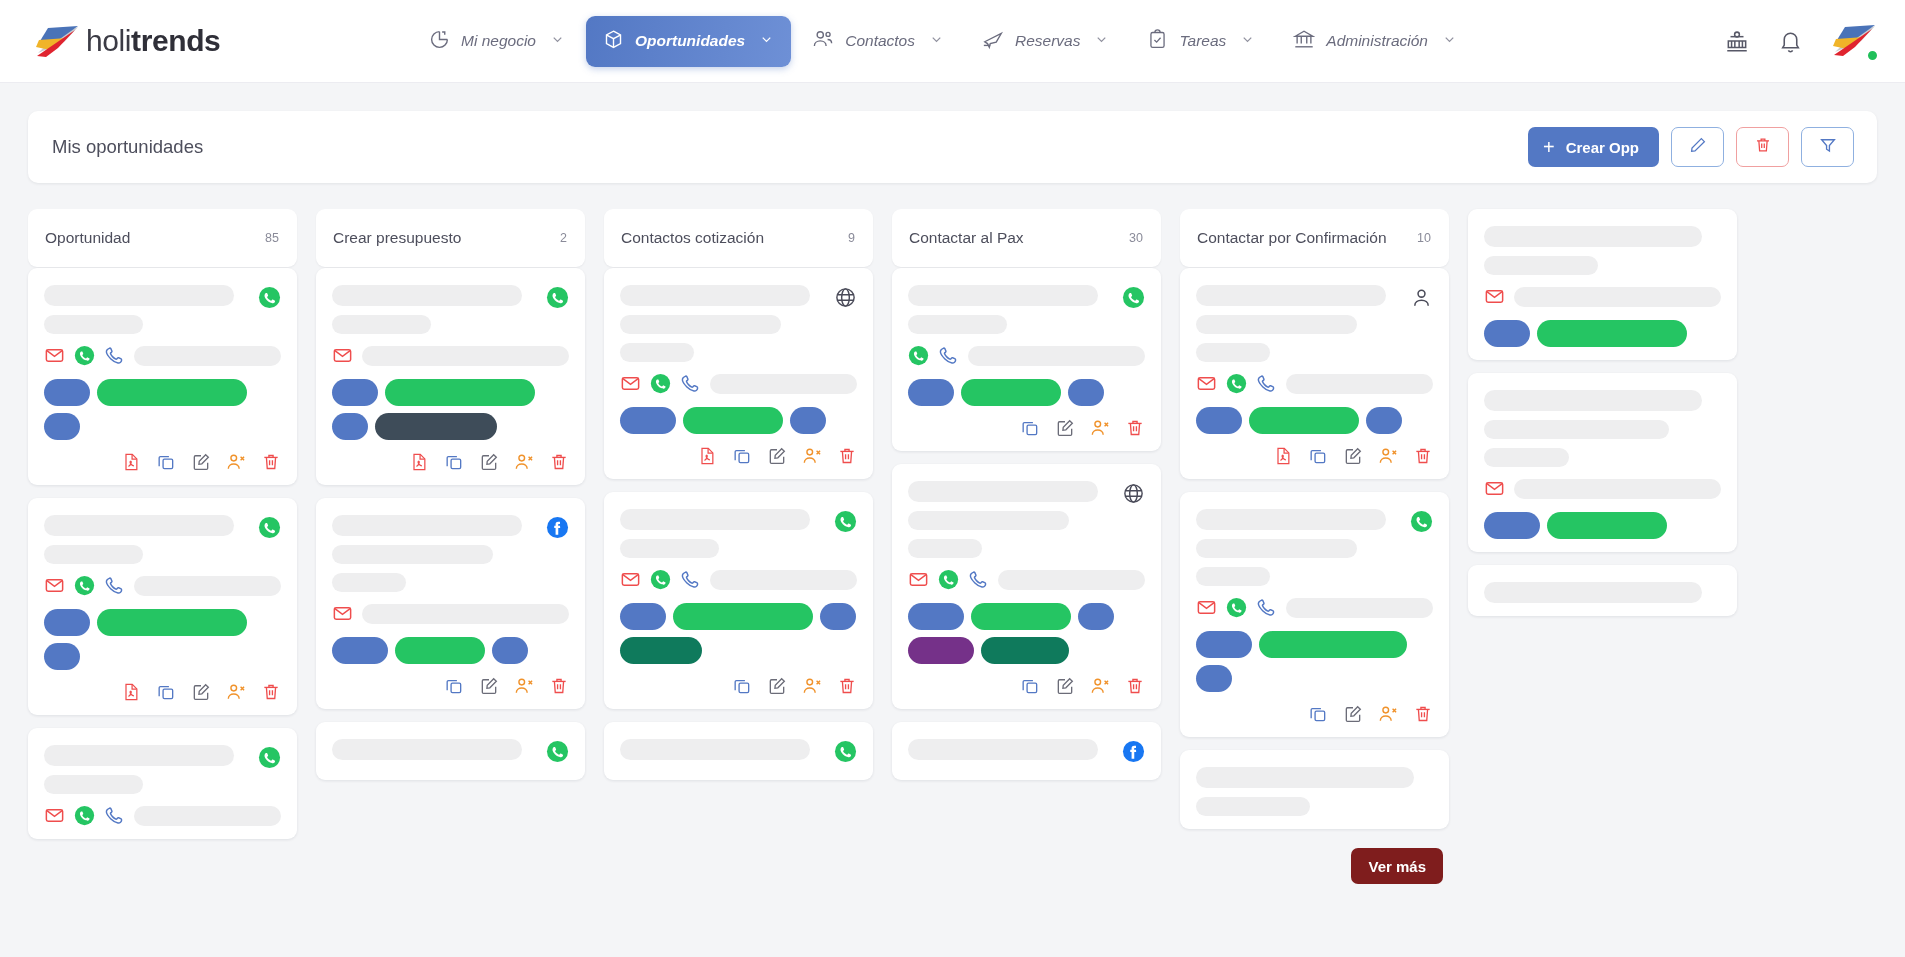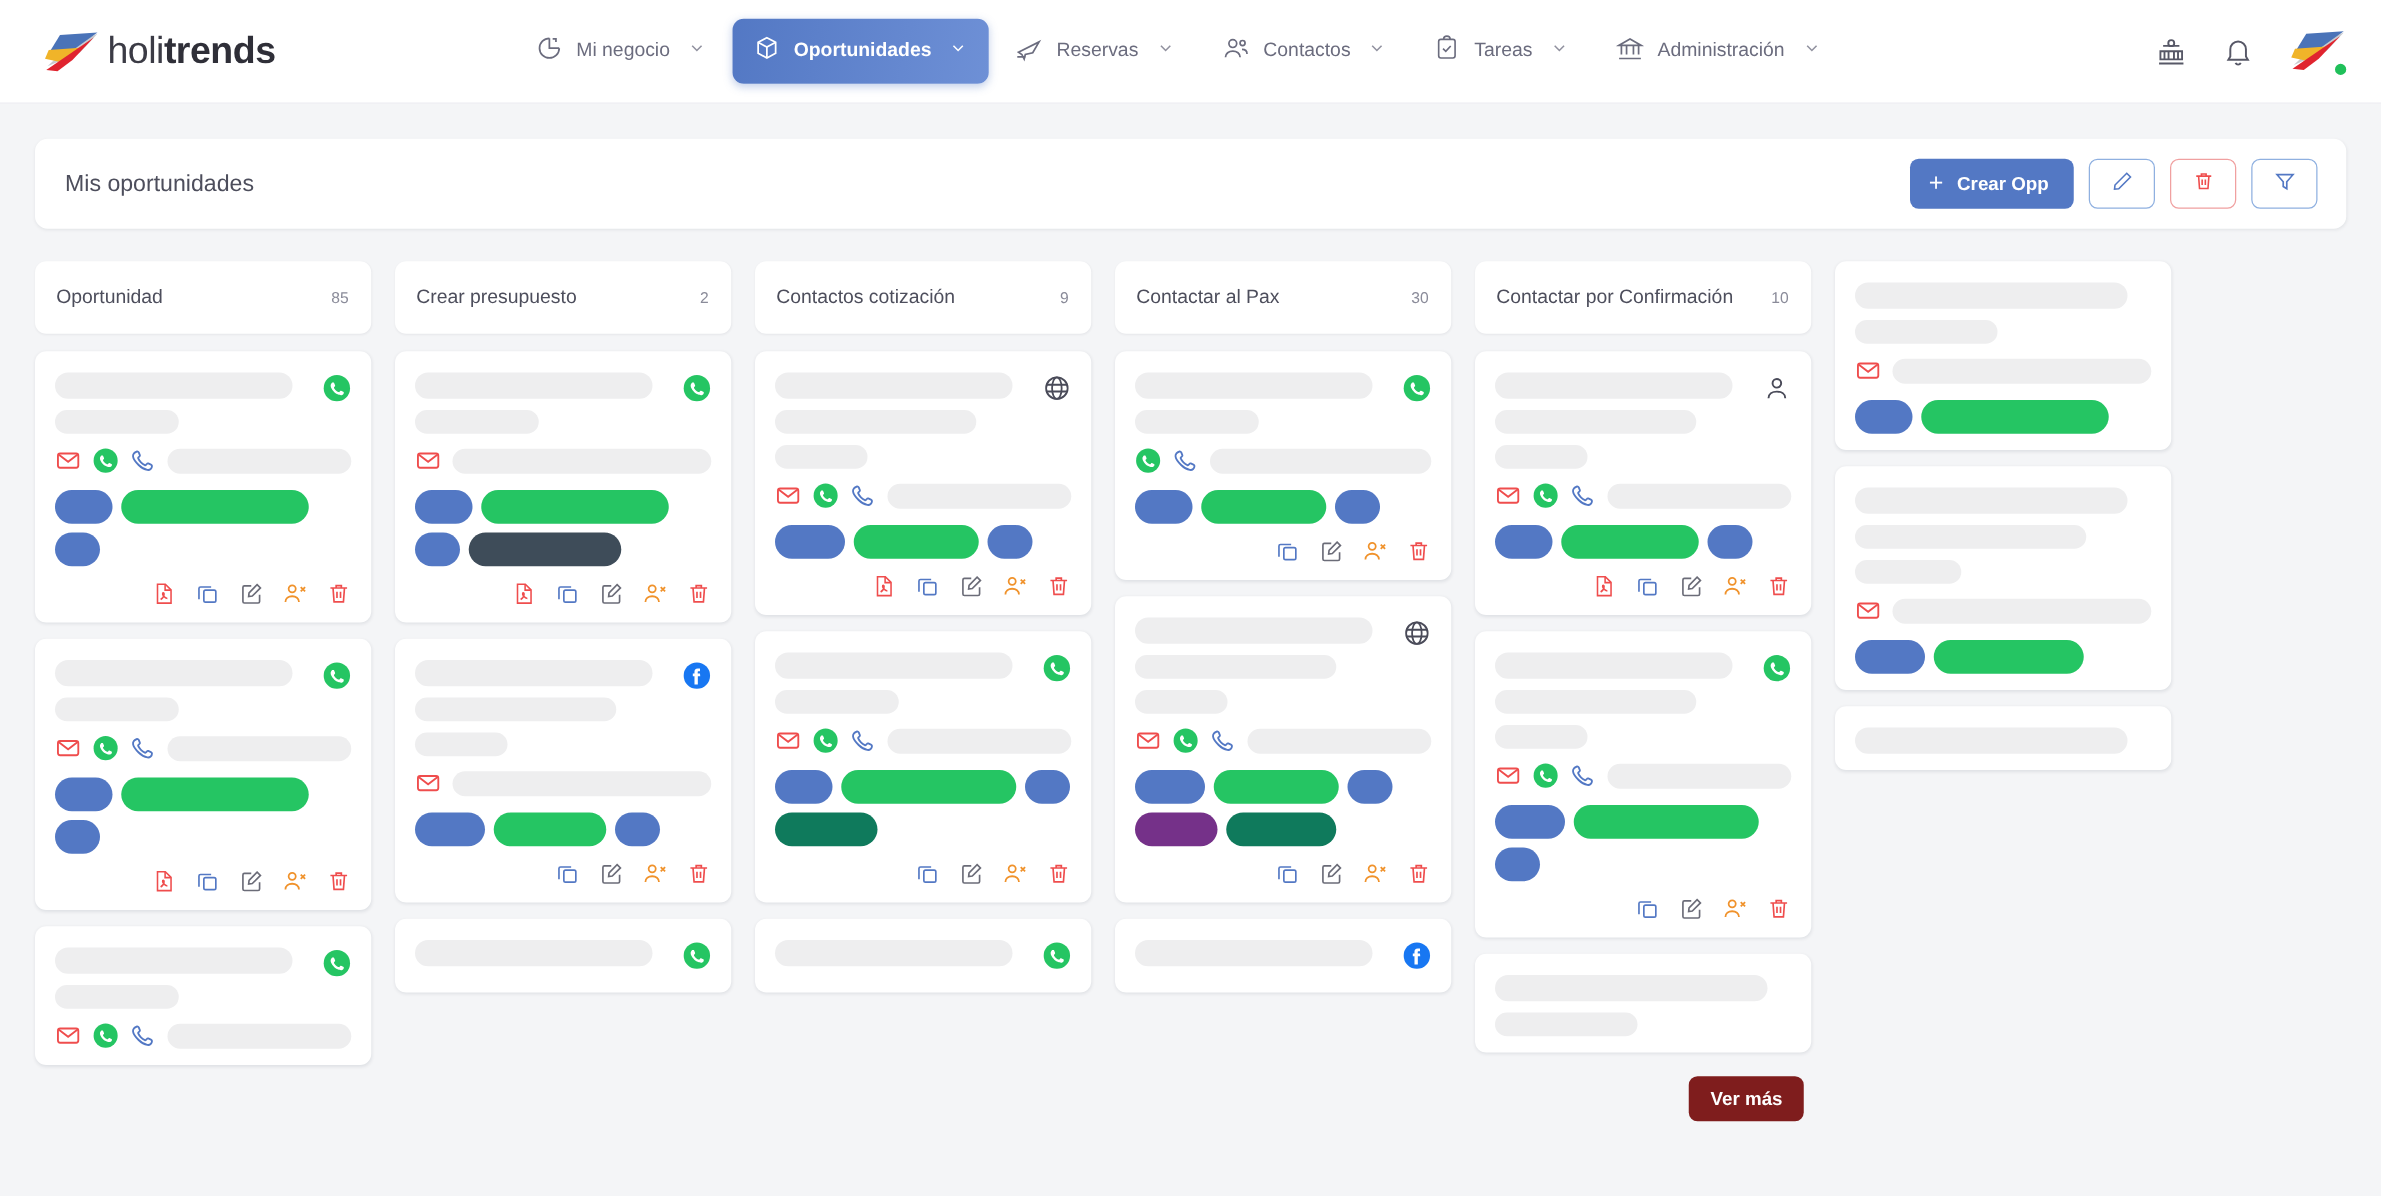--- a/index.html
+++ b/index.html
@@ -32,20 +32,21 @@
   .nav-items { display: flex; align-items: center; gap: 4px; flex: 1 1 auto; }
   .nav-item {
     display: flex; align-items: center; gap: 11px;
     padding: 13px 17px;
     border-radius: 9px;
     color: #6b6c7e;
     font-size: 15.5px;
     cursor: pointer;
     white-space: nowrap;
     user-select: none;
+    font-style: italic;
   }
   .nav-item .chev { margin-left: 3px; opacity: .75; }
   .nav-item.active {
     background: linear-gradient(100deg, #5378c4 0%, #6e90d6 100%);
     color: #ffffff;
     font-weight: 700;
     box-shadow: 0 2px 7px rgba(83,120,196,.35);
   }
   .nav-item.active .chev { opacity: 1; }
   .nav-spacer { width: 26px; flex: 0 0 auto; }
@@ -97,21 +98,21 @@
     padding: 26px 0 0 28px;
     height: calc(957px - 83px - 28px - 72px);
     overflow: hidden;
   }
   .column { width: 269px; flex: 0 0 269px; display: flex; flex-direction: column; }
   .col-head {
     background: #fff; border-radius: 9px;
     height: 58px; display: flex; align-items: center;
     padding: 0 18px 0 17px;
     box-shadow: 0 1px 2px rgba(16,24,40,.06);
-    margin-bottom: 14px;
+    margin-bottom: 1px;
     flex: 0 0 auto;
   }
   .col-title { font-size: 15.5px; color: #4d4e5c; flex: 1 1 auto; white-space: nowrap; overflow: hidden; }
   .col-count { font-size: 12.5px; color: #8a8b99; }
   .col-body { display: flex; flex-direction: column; gap: 13px; }
 
   .card {
     background: #fff; border-radius: 9px;
     padding: 17px 16px 13px 16px;
     box-shadow: 0 1px 3px rgba(16,24,40,.09);
@@ -197,42 +198,42 @@
       <span class="chev">
         <svg width="15" height="15" viewBox="0 0 24 24" fill="none" stroke="currentColor" stroke-width="2">
             <path d="M6 9l6 6 6-6"></path>
           </svg>
       </span>
     </div>
 
     <div class="nav-item">
       <span>
         <svg width="22" height="22" viewBox="0 0 24 24" fill="none" stroke="currentColor" stroke-width="1.5">
-            <path d="M3 15l18-9-5.5 9.5L9 17l-1 4-2-4-3-2z"></path>
-            <path d="M2 19h7"></path>
-          </svg>
-      </span>
-      <span>Reservas</span>
-      <span class="chev">
-        <svg width="15" height="15" viewBox="0 0 24 24" fill="none" stroke="currentColor" stroke-width="2">
-            <path d="M6 9l6 6 6-6"></path>
-          </svg>
-      </span>
-    </div>
-
-    <div class="nav-item">
-      <span>
-        <svg width="22" height="22" viewBox="0 0 24 24" fill="none" stroke="currentColor" stroke-width="1.5">
             <circle cx="9" cy="7.5" r="3.4"></circle>
             <path d="M2.6 19.5c0-3.4 2.9-5.5 6.4-5.5s6.4 2.1 6.4 5.5"></path>
             <circle cx="17.5" cy="7" r="2.2"></circle>
             <path d="M17 12.6c2.6 0 4.4 1.6 4.4 4"></path>
           </svg>
       </span>
       <span>Contactos</span>
+      <span class="chev">
+        <svg width="15" height="15" viewBox="0 0 24 24" fill="none" stroke="currentColor" stroke-width="2">
+            <path d="M6 9l6 6 6-6"></path>
+          </svg>
+      </span>
+    </div>
+
+    <div class="nav-item">
+      <span>
+        <svg width="22" height="22" viewBox="0 0 24 24" fill="none" stroke="currentColor" stroke-width="1.5">
+            <path d="M3 15l18-9-5.5 9.5L9 17l-1 4-2-4-3-2z"></path>
+            <path d="M2 19h7"></path>
+          </svg>
+      </span>
+      <span>Reservas</span>
       <span class="chev">
         <svg width="15" height="15" viewBox="0 0 24 24" fill="none" stroke="currentColor" stroke-width="2">
             <path d="M6 9l6 6 6-6"></path>
           </svg>
       </span>
     </div>
 
     <div class="nav-item">
       <span>
         <svg width="21" height="21" viewBox="0 0 24 24" fill="none" stroke="currentColor" stroke-width="1.5">

